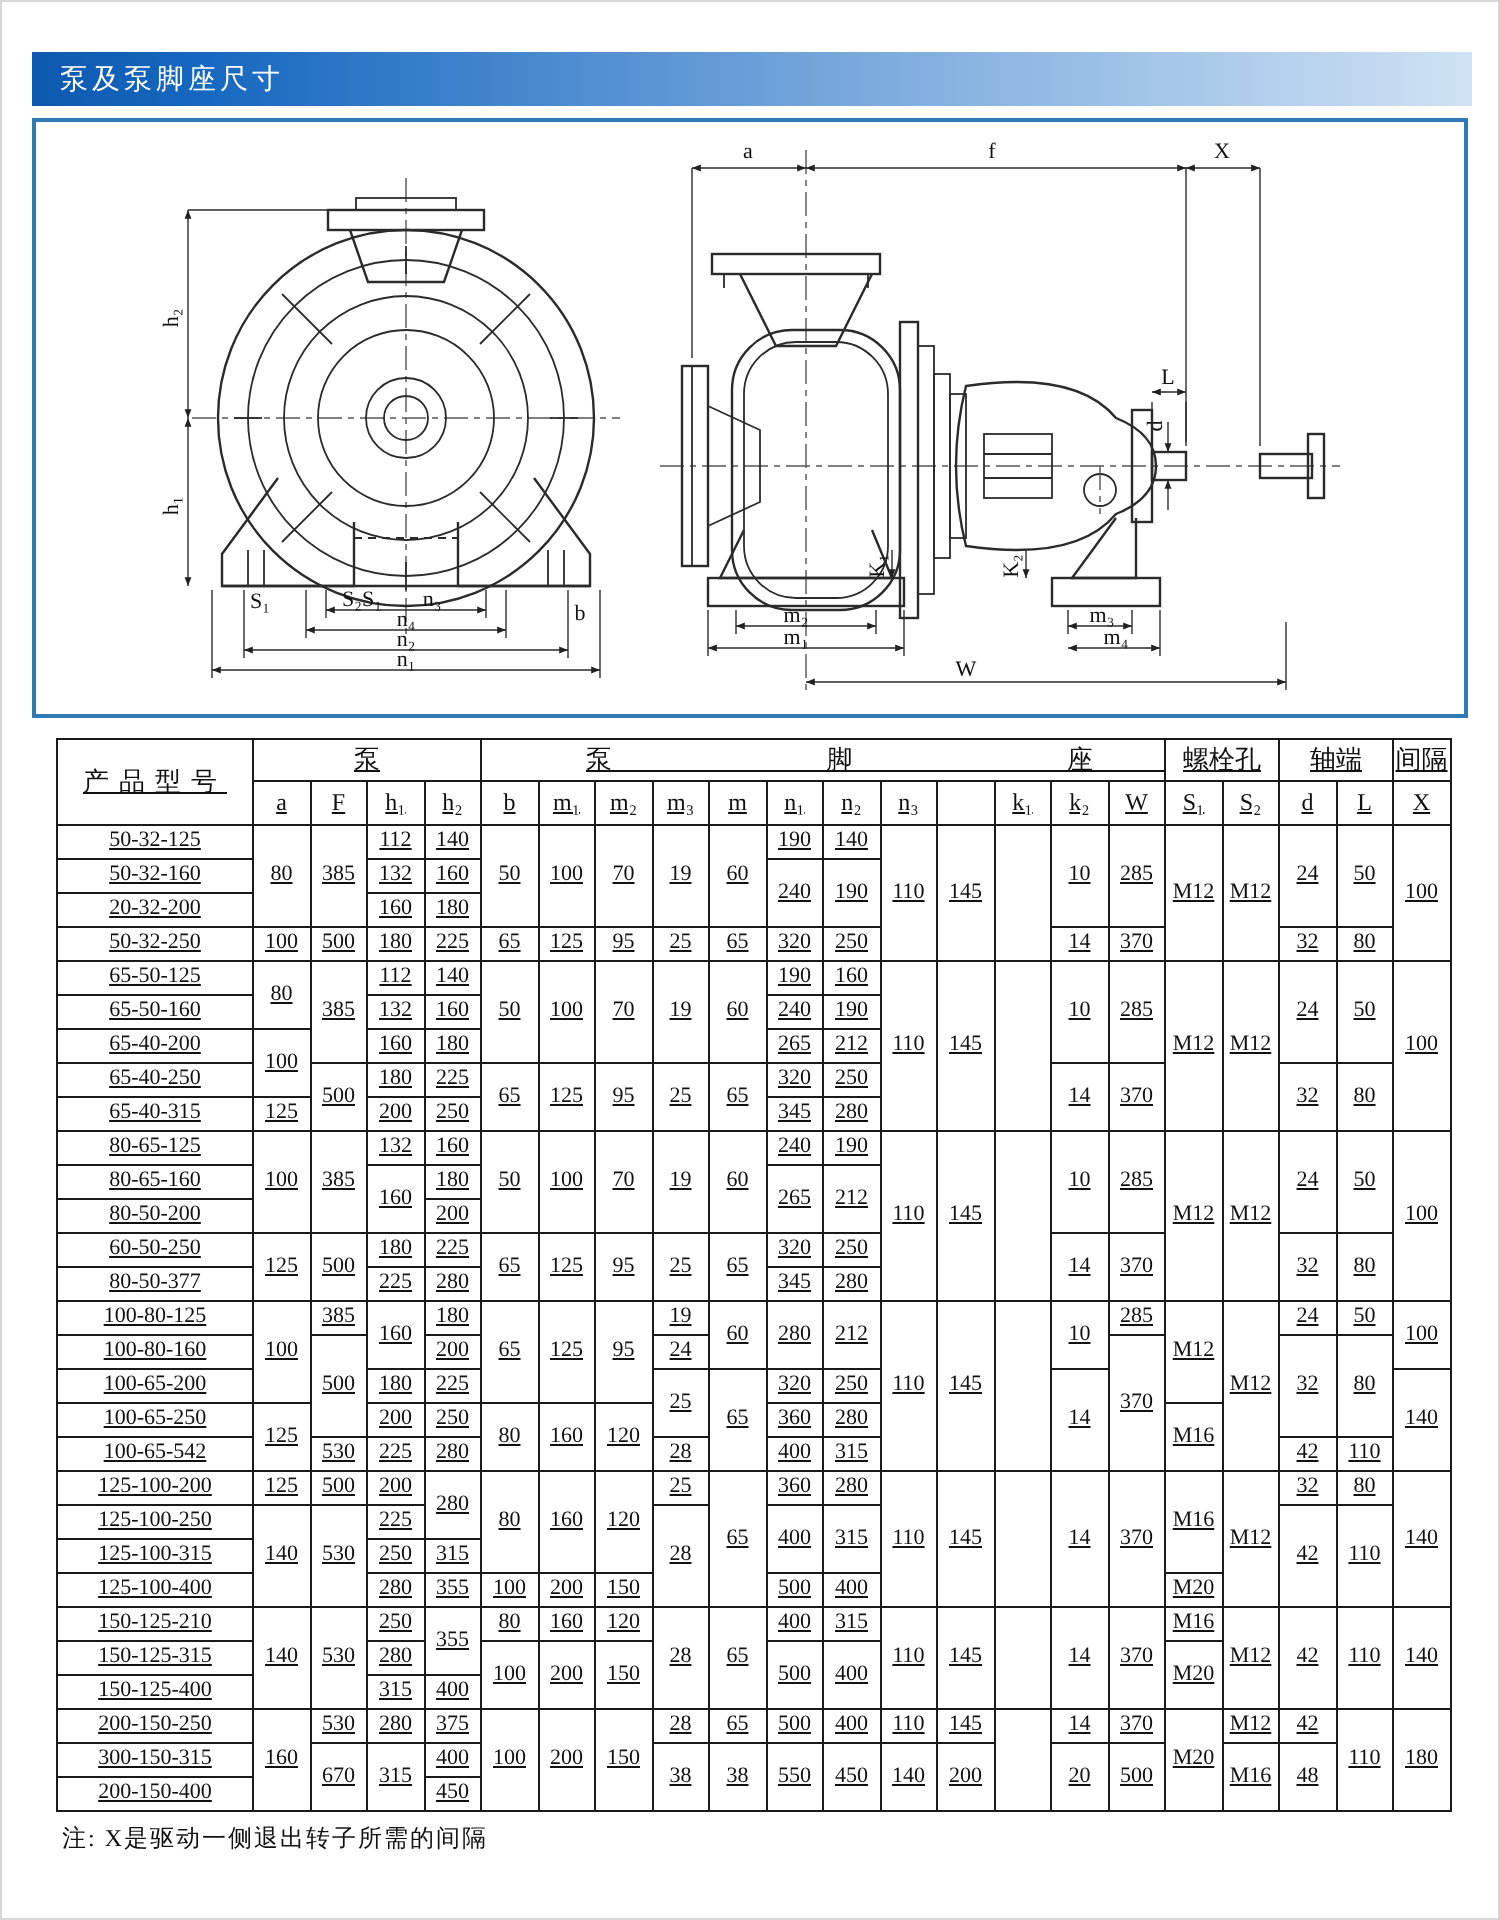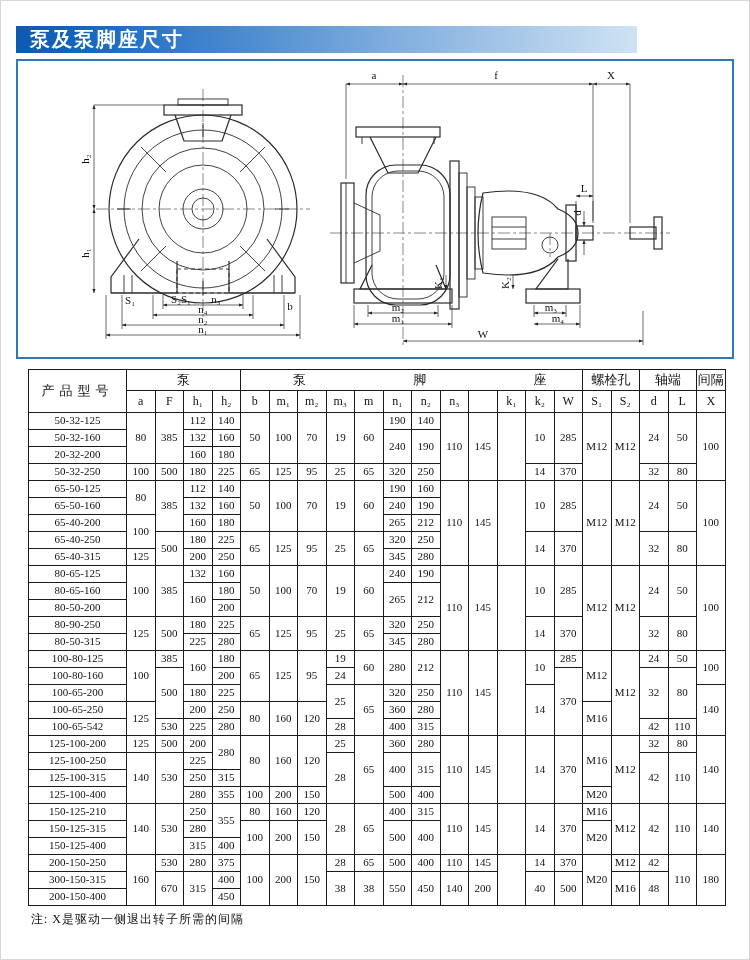--- a/index.html
+++ b/index.html
@@ -2,31 +2,31 @@
 <html><head>
 <meta charset="utf-8">
 <style>
   html,body{margin:0;padding:0;}
   body{
     width:750px;height:960px;position:relative;background:#ffffff;
     font-family:"Liberation Serif","DejaVu Serif",serif;color:#111;
     border:1px solid #d6d6d6;box-sizing:border-box;overflow:hidden;
   }
   .banner{
-    position:absolute;left:15px;top:25px;width:621px;height:27px;
+    position:absolute;left:15px;top:25px;width:720px;height:27px;
     background:linear-gradient(to right,#0e59b0 0%,#1668c0 12%,#7fadde 60%,#cfe2f4 100%);
-    color:#ffffff;font-weight:bold;font-size:20px;line-height:27px;
+    color:#ffffff;font-weight:normal;font-size:14px;line-height:27px;
     padding-left:14px;box-sizing:border-box;letter-spacing:2px;
     font-family:"Liberation Sans","DejaVu Sans",sans-serif;
   }
   .diagram-panel{
     position:absolute;left:15px;top:58px;width:718px;height:300px;
     border:2px solid #2f7ab5;box-sizing:border-box;background:#ffffff;
   }
-  .dims-table-wrap{position:absolute;left:27px;top:368px;width:646px;}
+  .dims-table-wrap{position:absolute;left:27px;top:368px;width:646px;text-decoration:underline;}
   table.dims{border-collapse:collapse;table-layout:fixed;width:696px;border:1.5px solid #1a1a1a;}
   table.dims th,table.dims td{
     border:1px solid #1a1a1a;text-align:center;vertical-align:middle;
     padding:0;font-weight:normal;font-size:11px;height:16px;line-height:1.05;
     overflow:hidden;white-space:nowrap;
   }
   table.dims tr.group-row th{height:20px;font-size:13px;}
   table.dims tr.sub-row th{height:21px;font-size:12px;}
   th.model-head{font-size:13px;letter-spacing:5px;}
   th.spread{letter-spacing:52px;text-indent:52px;}
@@ -404,39 +404,39 @@
           <td rowspan="2">160</td>
           <td>180</td>
           <td rowspan="2">265</td>
           <td rowspan="2">212</td>
         </tr>
         <tr>
           <td class="model-cell">80-50-200</td>
           <td>200</td>
         </tr>
         <tr>
-          <td class="model-cell">80-90-250</td>
+          <td class="model-cell">60-50-250</td>
           <td rowspan="2">125</td>
           <td rowspan="2">500</td>
           <td>180</td>
           <td>225</td>
           <td rowspan="2">65</td>
           <td rowspan="2">125</td>
           <td rowspan="2">95</td>
           <td rowspan="2">25</td>
           <td rowspan="2">65</td>
           <td>320</td>
           <td>250</td>
           <td rowspan="2">14</td>
           <td rowspan="2">370</td>
           <td rowspan="2">32</td>
           <td rowspan="2">80</td>
         </tr>
         <tr>
-          <td class="model-cell">80-50-315</td>
+          <td class="model-cell">80-50-377</td>
           <td>225</td>
           <td>280</td>
           <td>345</td>
           <td>280</td>
         </tr>
         <tr>
           <td class="model-cell">100-80-125</td>
           <td rowspan="3">100</td>
           <td>385</td>
           <td rowspan="2">160</td>
@@ -620,21 +620,21 @@
           <td class="model-cell">300-150-315</td>
           <td rowspan="2">670</td>
           <td rowspan="2">315</td>
           <td>400</td>
           <td rowspan="2">38</td>
           <td rowspan="2">38</td>
           <td rowspan="2">550</td>
           <td rowspan="2">450</td>
           <td rowspan="2">140</td>
           <td rowspan="2">200</td>
-          <td rowspan="2">40</td>
+          <td rowspan="2">20</td>
           <td rowspan="2">500</td>
           <td rowspan="2">M16</td>
           <td rowspan="2">48</td>
         </tr>
         <tr>
           <td class="model-cell">200-150-400</td>
           <td>450</td>
         </tr>
       </tbody>
     </table>

